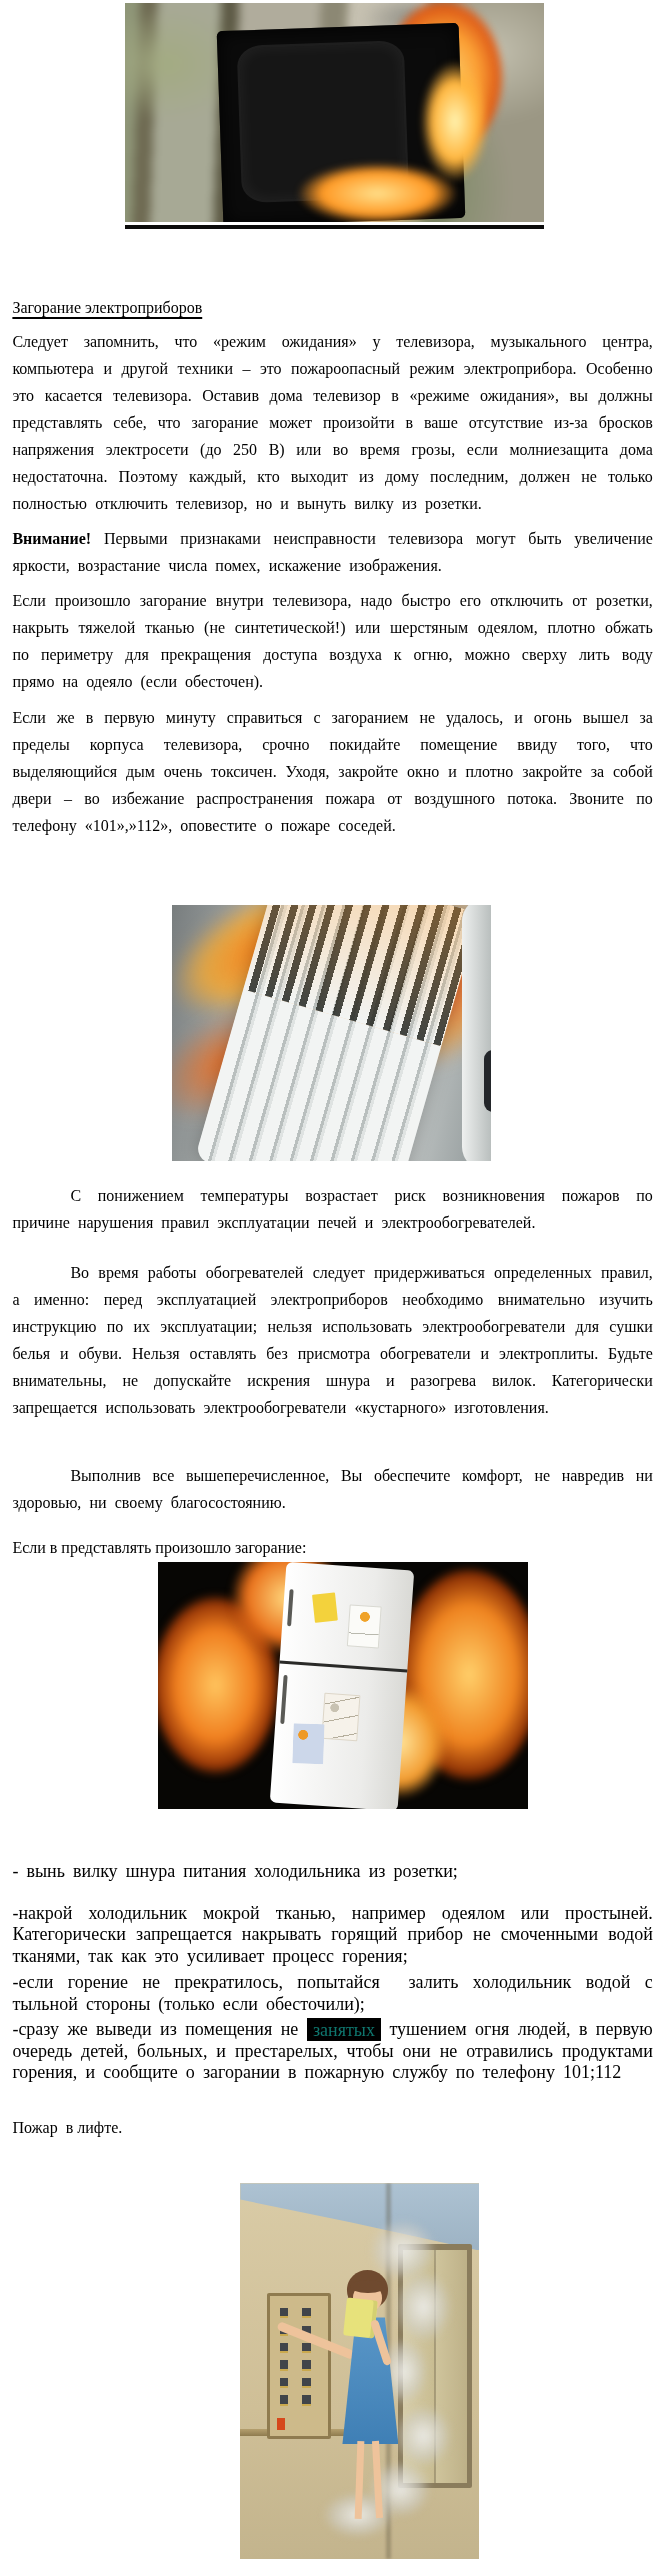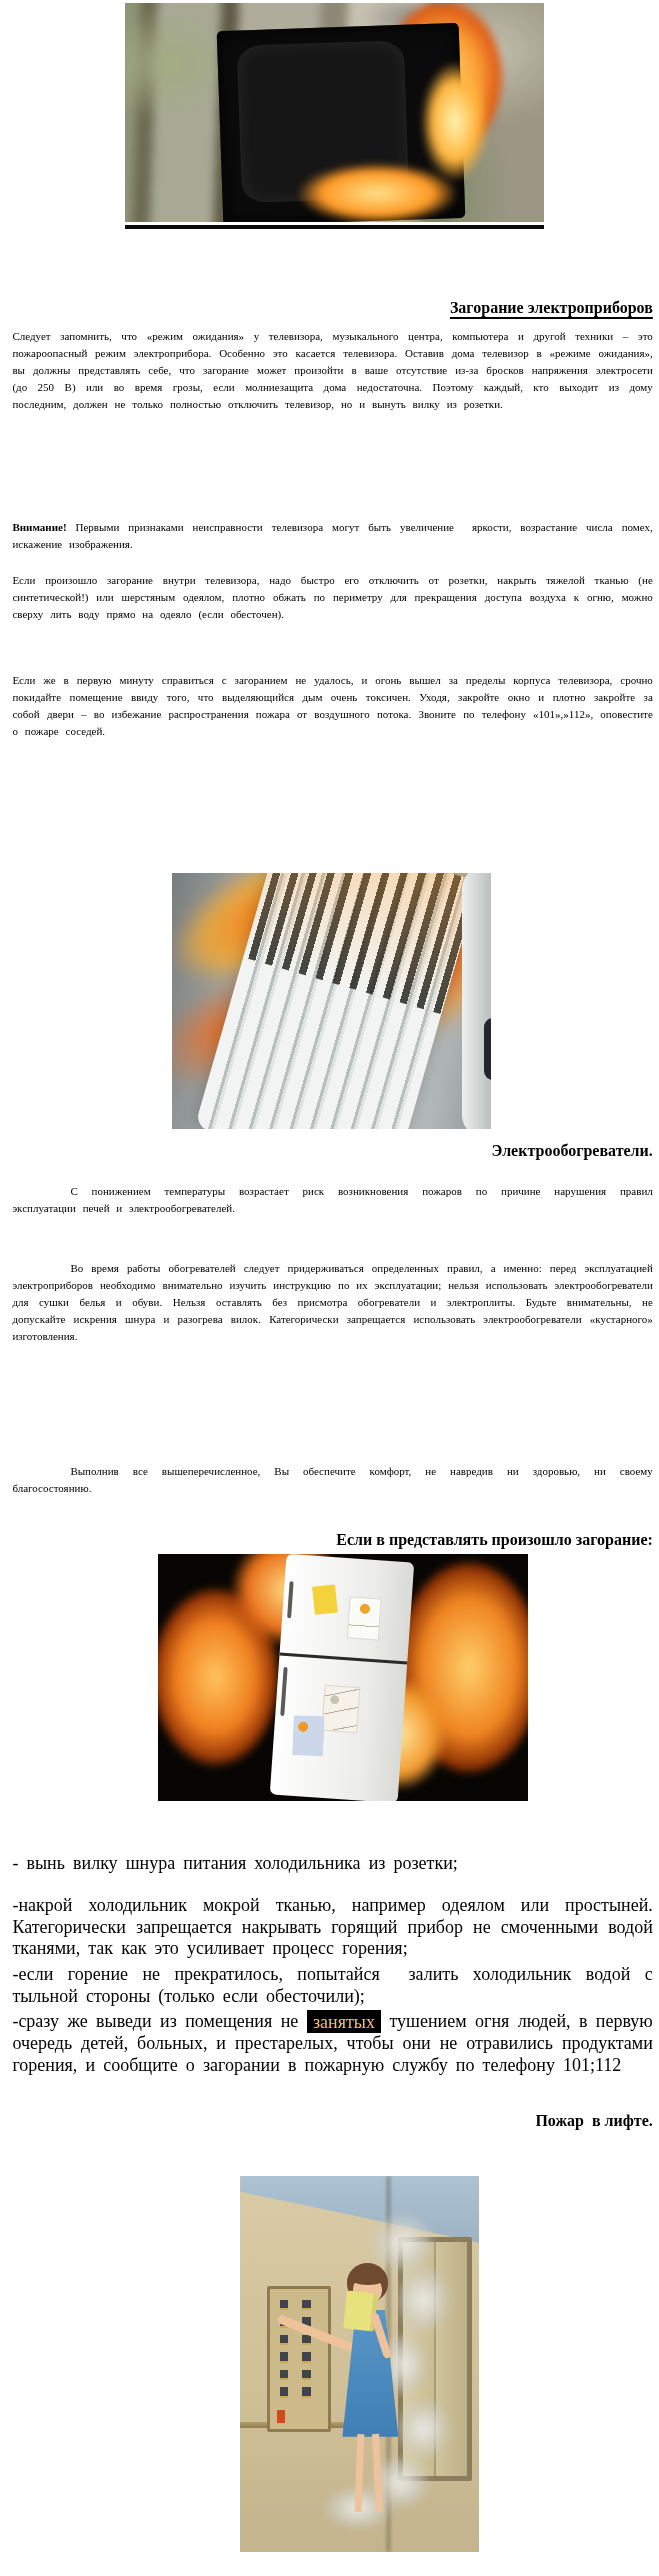--- a/index.html
+++ b/index.html
@@ -8,27 +8,27 @@
     width:660px; height:3641px;
     margin:0 auto;
     background:#ffffff;
     box-sizing:border-box;
     padding:0 7.2px 0 12.4px;
     overflow:hidden;
     font-family:"Liberation Serif","DejaVu Serif",serif;
     color:#000;
   }
   
-  p.jp { margin:0; text-align:justify; font-size:11px; line-height:17px;
+  p.jp { margin:0; text-align:justify; font-size:16px; line-height:27px;
          word-spacing:4.1px; white-space:pre-wrap; }
   .ind  { text-indent:58px; }
-  h1,h2,h3 { margin:0; text-align:right; font-size:16px; font-weight:700;
+  h1,h2,h3 { margin:0; text-align:left; font-size:16px; font-weight:400;
              line-height:23px; white-space:pre-wrap; }
   h1 { text-decoration:underline; text-decoration-thickness:1.5px; text-underline-offset:3.6px; }
-  .hl { background:#000000; color:#fdba74; padding:1.5px 6.2px; }
+  .hl { background:#000000; color:#0f766e; padding:1.5px 6.2px; }
   .ditem { text-align:justify; font-size:18px; line-height:21.6px; word-spacing:3.6px; white-space:pre-wrap; }
   
   .ph { position:relative; overflow:hidden; }
   .abs { position:absolute; }
   
   .ph-tv { width:419px; height:219px; margin:3.1px 0 0 113px; background:#9aa086; }
   .tv-bg { inset:-12.4px; filter:blur(4.6px);
     background:
       radial-gradient(113px 82px at 12% 30%, #a3ab82, transparent 70%),
       radial-gradient(134px 103px at 85% 25%, #c2bfae, transparent 70%),
@@ -166,21 +166,20 @@
     <div class="abs hg hg2"></div>
     <div class="abs hg hg3"></div>
     <div class="abs rad">
       <div class="abs rad-slots"></div>
     </div>
     <div class="abs rad-side">
       <div class="abs rad-vent"></div>
     </div>
   </figure>
 
-  <h3 style="margin-top:10.3px;">Электрообогреватели.</h3>
 
   <p class="jp ind" style="margin-top:21px; min-height:68px;font-family:Liberation Serif, serif;">С понижением температуры возрастает риск возникновения пожаров по причине нарушения правил эксплуатации печей и электрообогревателей.</p>
   <p class="jp ind" style="margin-top:9.3px; min-height:181px;">Во время работы обогревателей следует придерживаться определенных правил, а именно: перед эксплуатацией электроприборов необходимо внимательно изучить инструкцию по их эксплуатации; нельзя использовать электрообогреватели для сушки белья и обуви. Нельзя оставлять без присмотра обогреватели и электроплиты. Будьте внимательны, не допускайте искрения шнура и разогрева вилок. Категорически запрещается использовать электрообогреватели «кустарного» изготовления.</p>
   <p class="jp ind" style="margin-top:22px; min-height:45px;">Выполнив все вышеперечисленное, Вы обеспечите комфорт, не навредив ни здоровью, ни своему благосостоянию.</p>
 
   <h3 style="margin-top:19.6px;">Если в представлять произошло загорание:</h3>
 
   <figure class="ph ph-fridge" aria-label="burning-refrigerator-photo">
     <div class="abs fb fb1"></div>
     <div class="abs fb fb2"></div>

